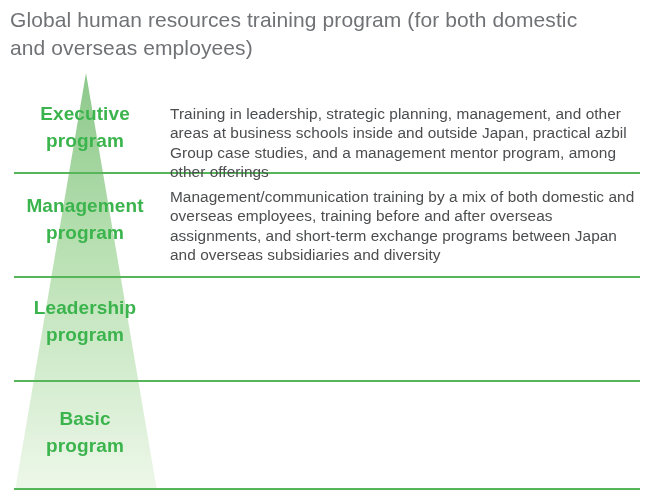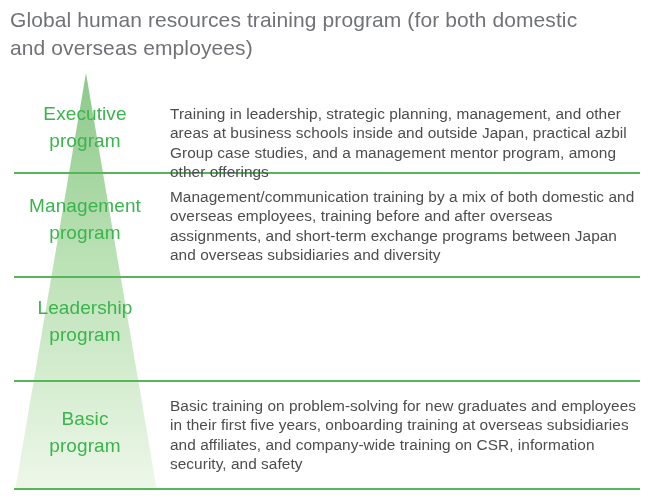--- a/index.html
+++ b/index.html
@@ -29,21 +29,21 @@
     position:absolute;left:14px;width:626px;height:1.5px;
     background:var(--line-green);
   }
   .sep-1{top:172px;}
   .sep-2{top:276px;}
   .sep-3{top:380px;}
   .sep-4{top:488px;}
   .tier-label{
     position:absolute;left:0;width:170px;
     text-align:center;
-    font-size:19px;line-height:27px;font-weight:normal;
+    font-size:19px;line-height:27px;font-weight:bold;
     color:var(--label-green);
     letter-spacing:0.1px;
   }
   .tl-0{top:100px;}
   .tl-1{top:192px;}
   .tl-2{top:294px;}
   .tl-3{top:405px;}
   .tier-desc{
     position:absolute;left:170px;width:476px;
     font-size:15.4px;line-height:19.4px;
@@ -93,15 +93,14 @@
 
   <div class="tier-label tl-2">
     <span>Leadership</span><br>
     <span>program</span>
   </div>
 
   <div class="tier-label tl-3">
     <span>Basic</span><br>
     <span>program</span>
   </div>
-  <div class="tier-desc td-3">Basic training on problem-solving for new graduates and employees in their first five years, onboarding training at overseas subsidiaries and affiliates, and company-wide training on CSR, information security, and safety</div>
 
 </div>
 
 </body></html>

